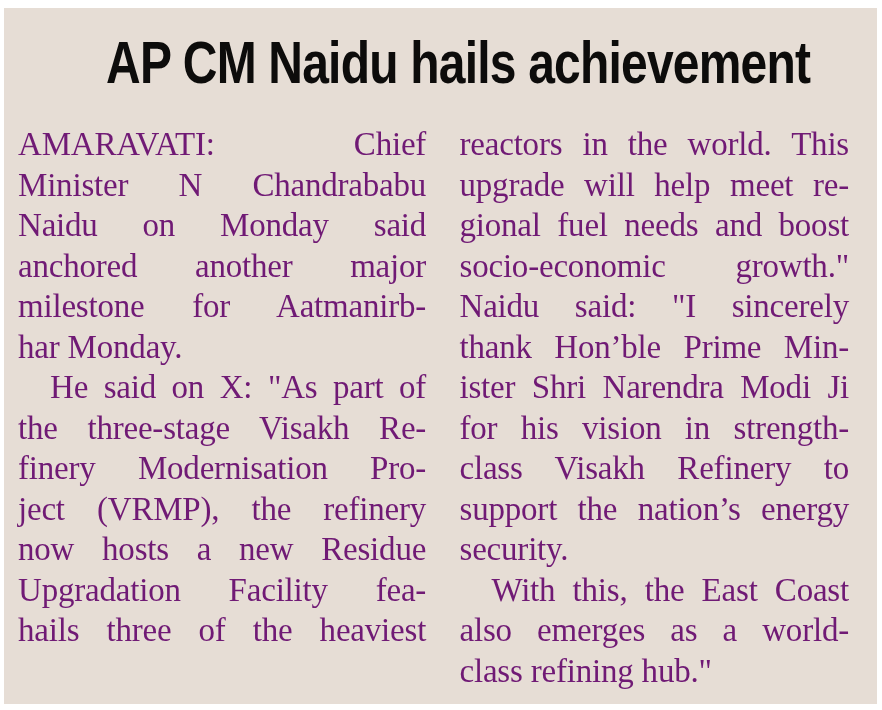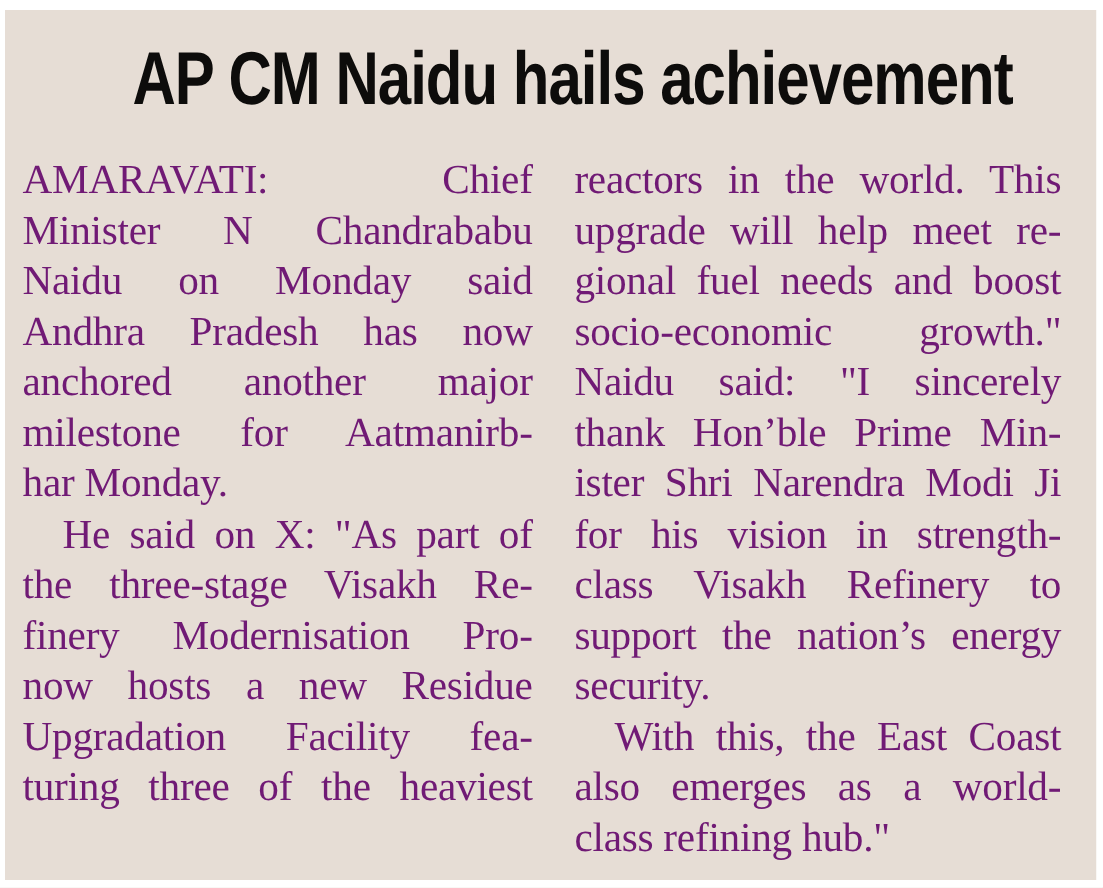--- a/index.html
+++ b/index.html
@@ -67,30 +67,30 @@
 
 <div class="clip">
   <div class="headline">
     <span class="headline-text">AP CM Naidu hails achievement</span>
   </div>
   <div class="columns">
     <div class="col col-left">
         <div class="line">AMARAVATI: Chief</div>
         <div class="line">Minister N Chandrababu</div>
         <div class="line">Naidu on Monday said</div>
-        <div class="line">Andhra Pradesh has now</div>
         <div class="line">anchored another major</div>
         <div class="line">milestone for Aatmanirb-</div>
         <div class="line end">har Monday.</div>
         <div class="line indent">He said on X: "As part of</div>
         <div class="line">the three-stage Visakh Re-</div>
         <div class="line">finery Modernisation Pro-</div>
+        <div class="line">ject (VRMP), the refinery</div>
         <div class="line">now hosts a new Residue</div>
         <div class="line">Upgradation Facility fea-</div>
-        <div class="line">turing three of the heaviest</div>
+        <div class="line">hails three of the heaviest</div>
       </div>
     <div class="col-gap"></div>
     <div class="col col-right">
         <div class="line">reactors in the world. This</div>
         <div class="line">upgrade will help meet re-</div>
         <div class="line">gional fuel needs and boost</div>
         <div class="line">socio-economic growth."</div>
         <div class="line">Naidu said: "I sincerely</div>
         <div class="line">thank Hon’ble Prime Min-</div>
         <div class="line">ister Shri Narendra Modi Ji</div>

